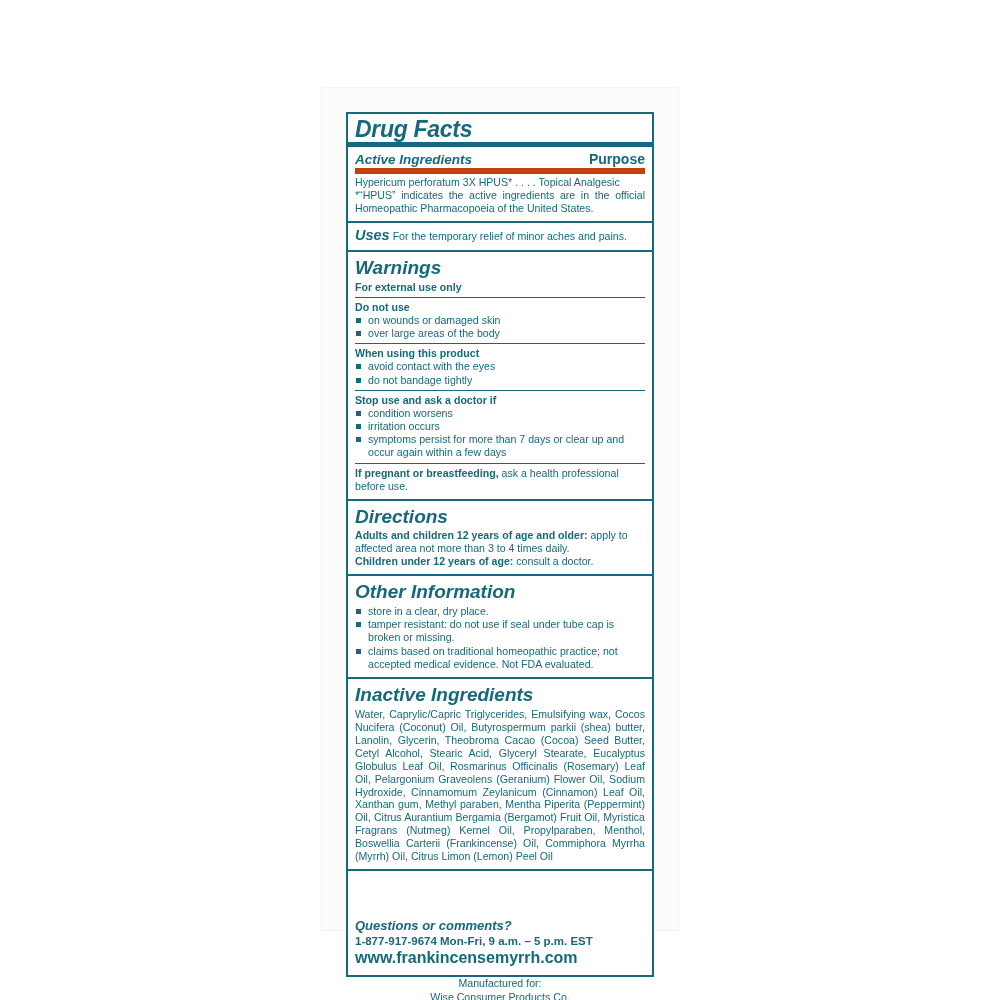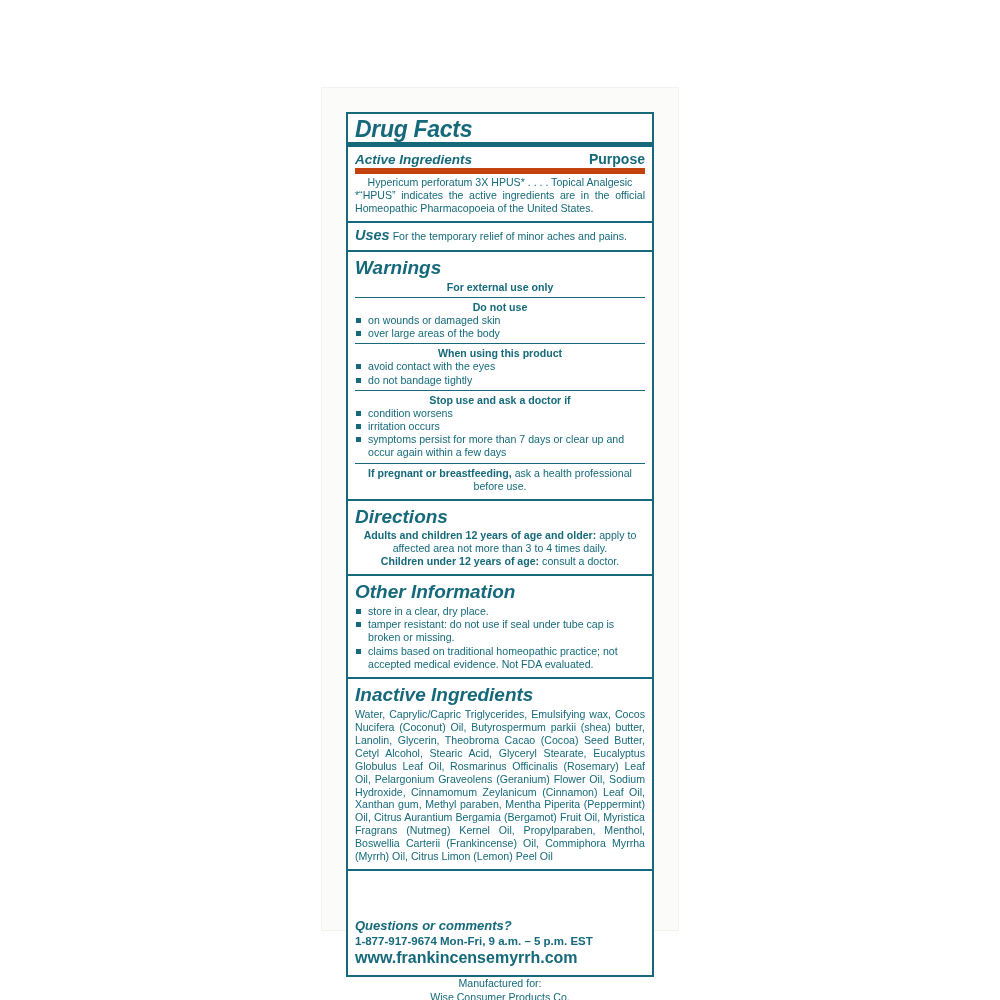--- a/index.html
+++ b/index.html
@@ -87,21 +87,21 @@
     font-size: 14.5px;
     font-weight: bold;
     font-style: italic;
   }
 
   .body {
     font-size: 10.6px;
     line-height: 1.22;
     text-align: justify;
   }
-  .body-left { text-align: center; }
+  .body-left { text-align: left; }
   .b { font-weight: bold; }
 
   .rule {
     border-top: 1px solid #15697a;
     margin: 3px 0 3px 0;
   }
 
   ul.bul {
     list-style: none;
     margin: 0;

